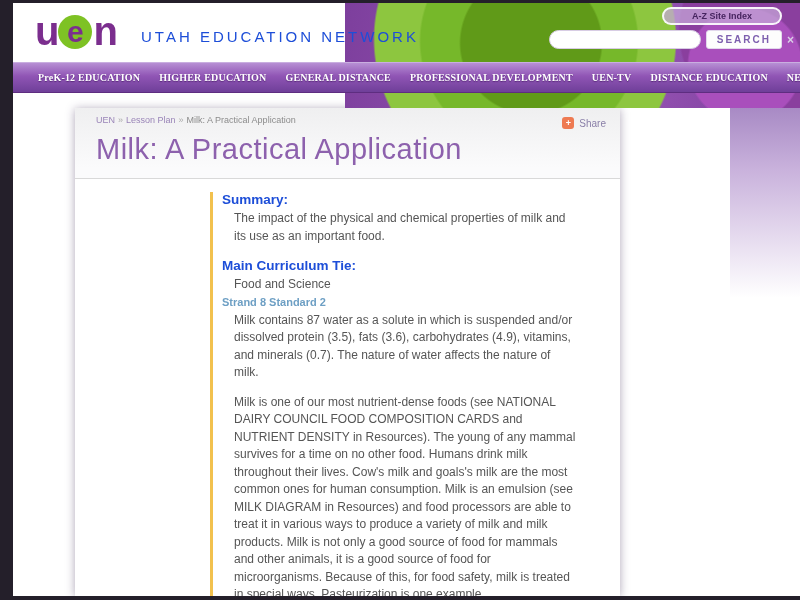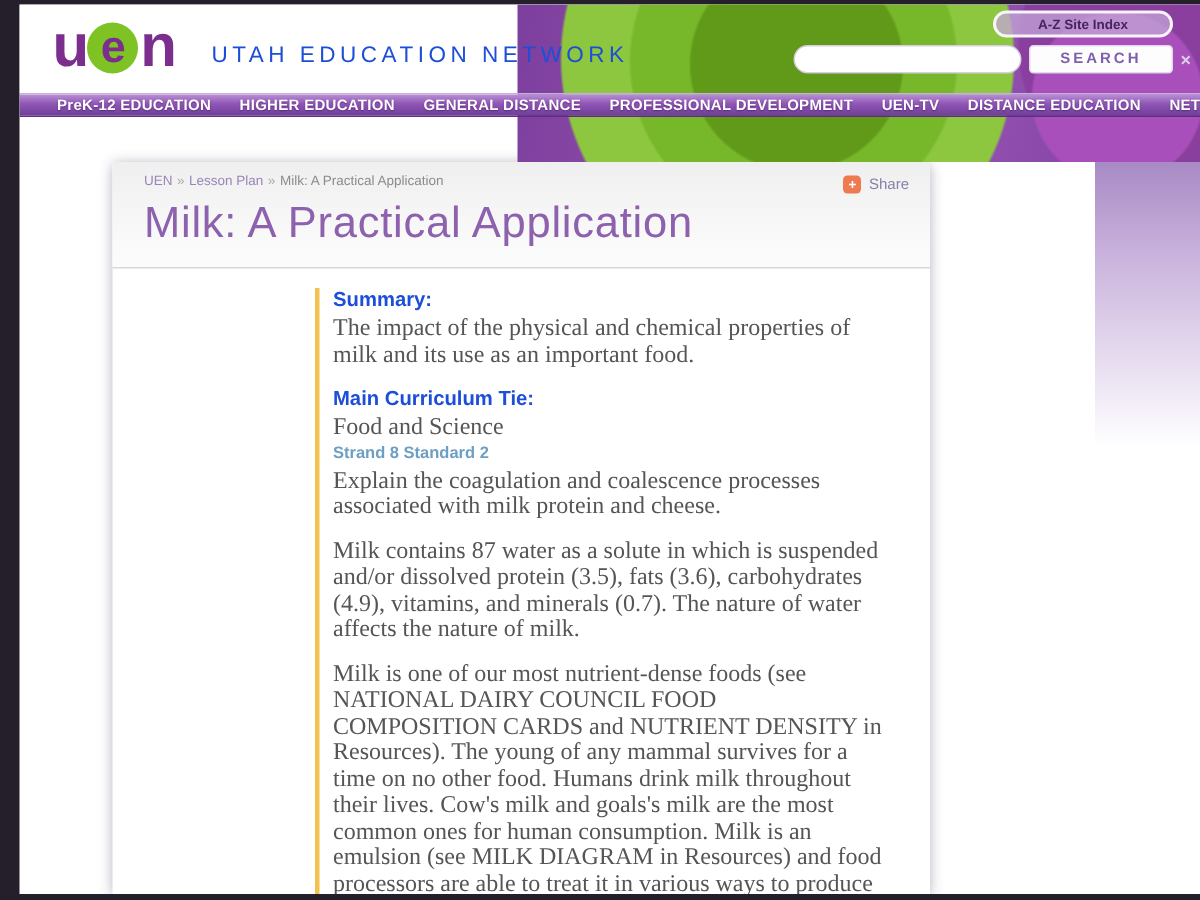--- a/index.html
+++ b/index.html
@@ -30,29 +30,29 @@
     letter-spacing:3px; color:#1d4ed8; white-space:nowrap; }
 
   .az-btn { position:absolute; right:18px; top:4px; z-index:5; font-size:9px; font-weight:bold;
     color:#46245f; background:rgba(196,165,215,.75); border:2px solid rgba(255,255,255,.9);
     border-radius:9px; padding:2px 28px; cursor:pointer; }
   .search-row { position:absolute; right:6px; top:27px; z-index:5; display:flex;
     align-items:center; gap:5px; }
   .search-input { width:152px; height:19px; border:1px solid #d8cde4; border-radius:10px;
     background:#fff; padding:0 8px; font-size:10px; color:#444; outline:none; }
   .search-btn { height:19px; background:#fdfdfd; border:1px solid #e2d8ec; border-radius:3px;
-    color:#7d5fae; font-size:10px; font-weight:bold; letter-spacing:2px; padding:0 20px;
+    color:#7d5fae; font-size:10px; font-weight:bold; letter-spacing:2px; padding:0 10px;
     cursor:pointer; }
   .search-close { color:#d9cfe6; font-size:12px; font-weight:bold; cursor:pointer; }
 
   
-  .navbar { position:relative; z-index:6; height:16px; display:flex; align-items:center;
+  .navbar { position:relative; z-index:6; height:31px; display:flex; align-items:center;
     gap:19px; padding-left:25px; white-space:nowrap;
     background:linear-gradient(180deg,#b78fd4 0%, #9055b5 45%, #6f3f99 100%);
-    border-top:1px solid #c9aee0; border-bottom:1px solid #5e2d80; }
+    border-top:1px solid #c9aee0; border-bottom:1px solid #5e2d80;font-family:Liberation Serif, serif; }
   .nav-item { color:#fff; font-size:10px; font-weight:bold; letter-spacing:.2px;
     text-shadow:0 1px 1px rgba(60,20,90,.6); cursor:pointer; }
 
   
   .card { position:absolute; left:62px; top:105px; width:545px; bottom:0; z-index:2;
     background:#fff; box-shadow:0 1px 9px rgba(55,35,80,.4); }
   .card-head { position:relative; background:linear-gradient(180deg,#efeff0 0%, #fbfbfc 85%);
     border-bottom:1px solid #d9d9d9; padding:7px 16px 12px 21px; }
   .breadcrumb { font-size:9px; color:#8c8c8c; }
   .breadcrumb a { color:#9a85b8; text-decoration:none; cursor:pointer; }
@@ -62,21 +62,21 @@
   .share-icon { width:12px; height:12px; background:#ee7a52; border-radius:3px; color:#fff;
     font-size:9px; line-height:12px; text-align:center; font-weight:bold; }
   .share-label { font-size:10px; color:#8a7fa8; }
   .page-title { margin-top:8px; font-size:29px; font-weight:normal; letter-spacing:.5px;
     color:#8d61ad; }
 
   .card-body { padding:10px 30px 20px 135px; }
   .content { border-left:3px solid #f2c14e; padding-left:9px; min-height:400px; }
   .content h3 { font-size:13.5px; color:#1d4ed8; margin:13px 0 3px; }
   .content .sec:first-child h3 { margin-top:3px; }
-  .content p { font-size:16px; color:#555; line-height:17.5px; margin:0 0 12px;font-family:Liberation Serif, serif; }
+  .content p { font-size:12px; color:#555; line-height:17.5px; margin:0 12px 12px; }
   .content p.tight { margin-bottom:2px; }
   .content a.std-link { display:block; font-size:11px; font-weight:bold; color:#6d9fc4;
     text-decoration:none; margin:2px 0 4px; cursor:pointer; }
 </style>
 </head>
 <body>
 
 <div class="page">
 
   <div class="masthead">
@@ -125,21 +125,20 @@
 
         <div class="sec">
           <h3>Summary:</h3>
           <p>The impact of the physical and chemical properties of milk and its use as an important food.</p>
         </div>
 
         <div class="sec">
           <h3>Main Curriculum Tie:</h3>
           <p class="tight">Food and Science</p>
           <a class="std-link">Strand 8 Standard 2</a>
-          <p>Explain the coagulation and coalescence processes associated with milk protein and cheese.</p>
         </div>
 
         <div class="sec">
           <p>Milk contains 87 water as a solute in which is suspended and/or dissolved protein (3.5), fats (3.6), carbohydrates (4.9), vitamins, and minerals (0.7). The nature of water affects the nature of milk.</p>
           <p>Milk is one of our most nutrient-dense foods (see NATIONAL DAIRY COUNCIL FOOD COMPOSITION CARDS and NUTRIENT DENSITY in Resources). The young of any mammal survives for a time on no other food. Humans drink milk throughout their lives. Cow's milk and goals's milk are the most common ones for human consumption. Milk is an emulsion (see MILK DIAGRAM in Resources) and food processors are able to treat it in various ways to produce a variety of milk and milk products. Milk is not only a good source of food for mammals and other animals, it is a good source of food for microorganisms. Because of this, for food safety, milk is treated in special ways. Pasteurization is one example.</p>
         </div>
 
         <div class="sec">
         </div>
 

